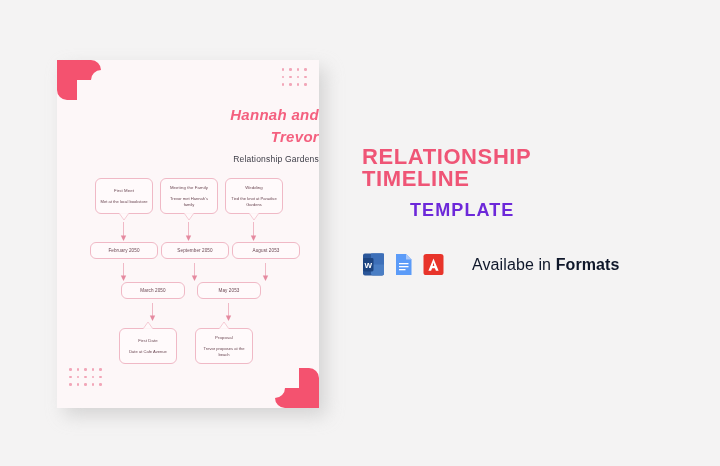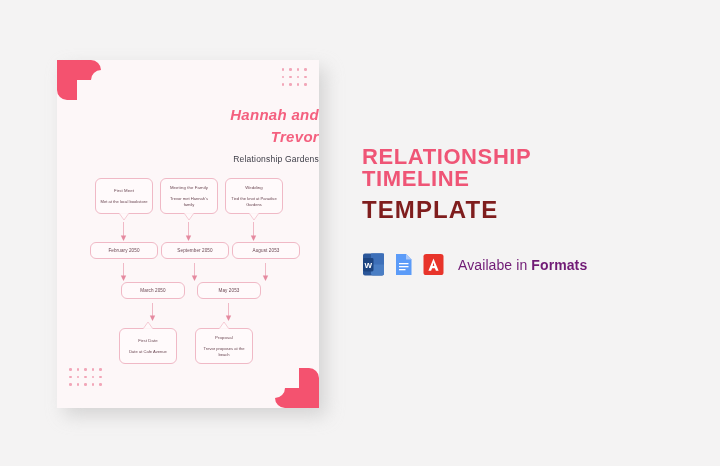--- a/index.html
+++ b/index.html
@@ -58,28 +58,28 @@
   .tail.down{bottom:-7px;}
   .tail.up{top:-7px;}
   .tail svg{display:block;width:100%;height:100%;}
   
   .arrow{position:absolute;width:9px;}
   .arrow svg{display:block;width:100%;height:100%;}
 
   
   #panel{position:absolute;left:362px;top:146px;width:272px;}
   #h-1,#h-2{color:#ef5576;font-size:22px;font-weight:bold;line-height:22px;letter-spacing:.6px;}
-  #h-3{color:#7f1d1d;font-size:24px;font-weight:bold;line-height:22px;letter-spacing:1.1px;margin-top:9px;}
+  #h-3{color:#6d28d9;font-size:18px;font-weight:bold;line-height:22px;letter-spacing:1.1px;margin-top:9px;margin-left:48px;}
   #panel-desc{
     margin-top:26px;color:#55555d;font-size:10.2px;line-height:15.5px;letter-spacing:.05px;
   }
   #formats{margin-top:31px;display:flex;align-items:center;gap:7px;}
   .fmt-icon{width:23px;height:25px;flex:none;}
   .fmt-icon svg{display:block;width:100%;height:100%;}
-  #formats-label{margin-left:6px;color:#701a75;font-size:14px;letter-spacing:.1px;}
+  #formats-label{margin-left:20px;color:#0f172a;font-size:16px;letter-spacing:.1px;}
   #formats-label b{font-weight:bold;}
 </style>
 </head>
 <body>
 
 <div id="stage">
 
   <div id="doc-shadow"></div>
 
   <div id="doc-card">

